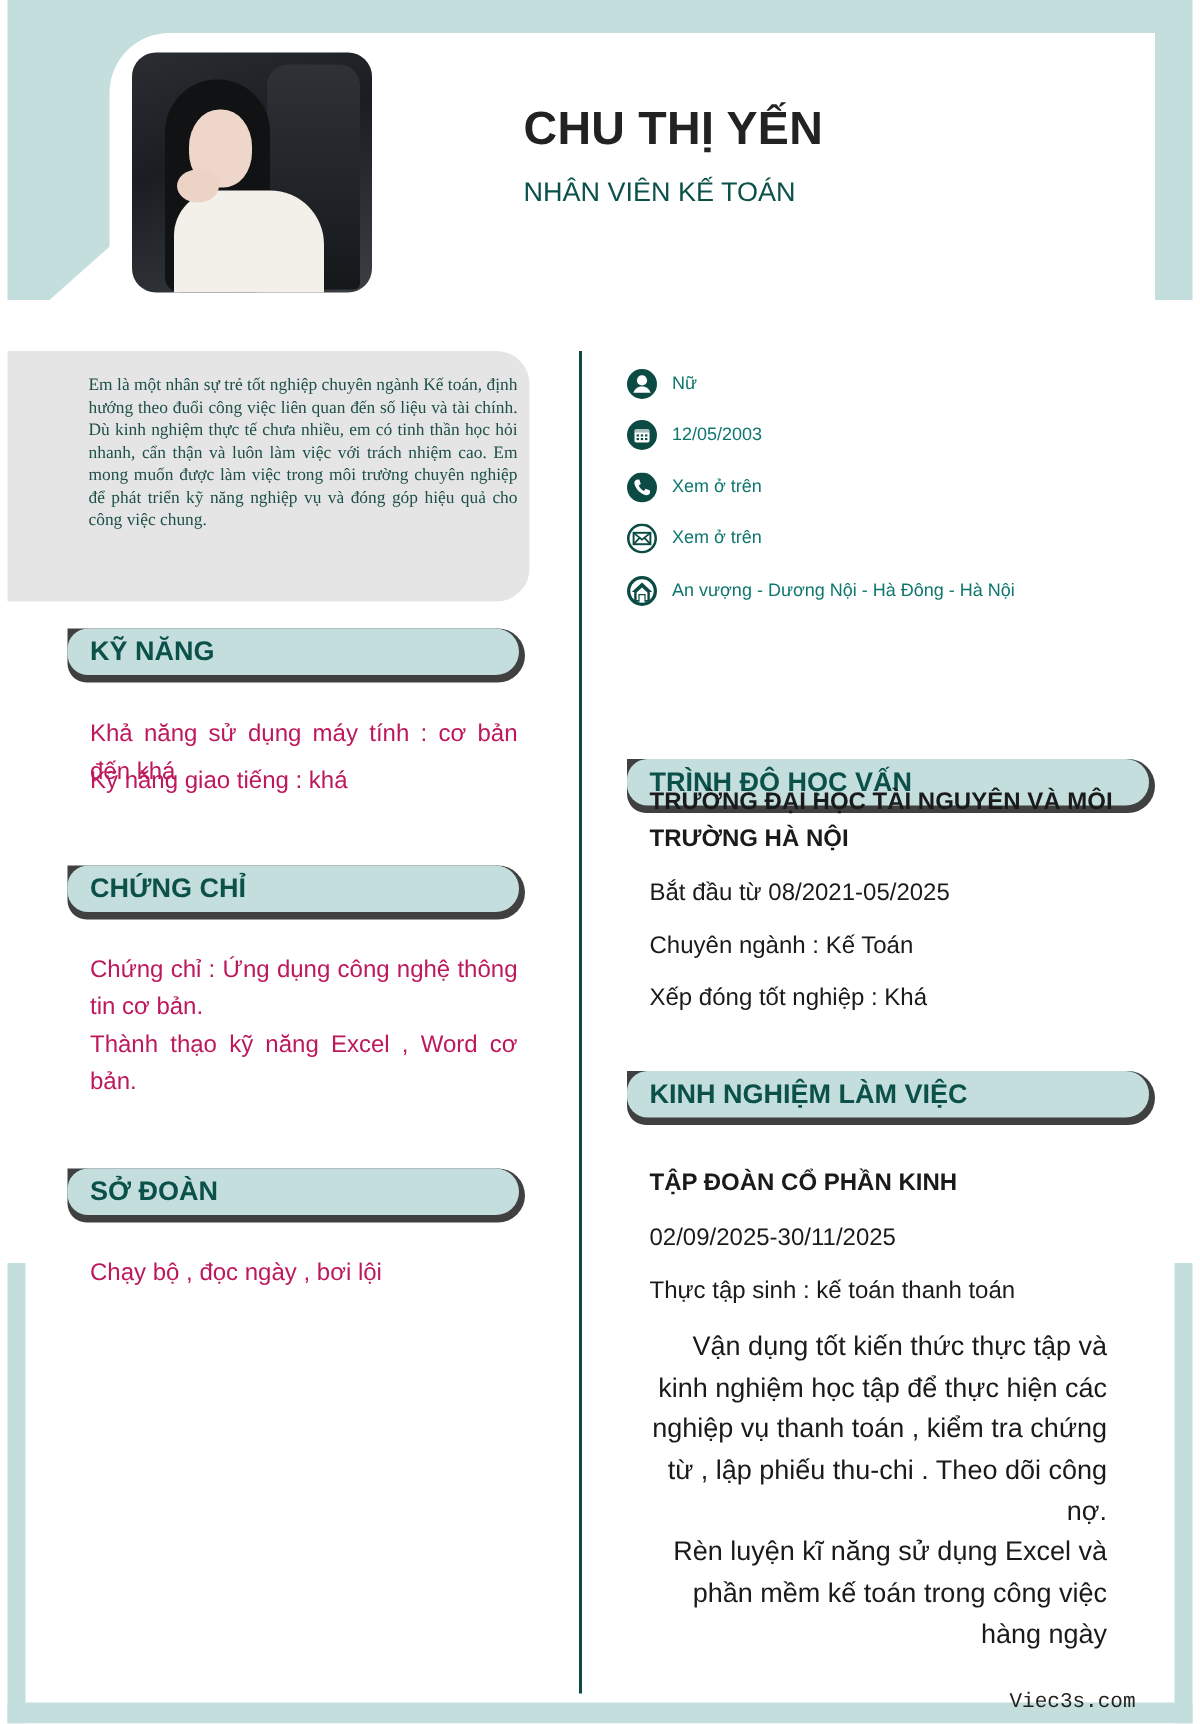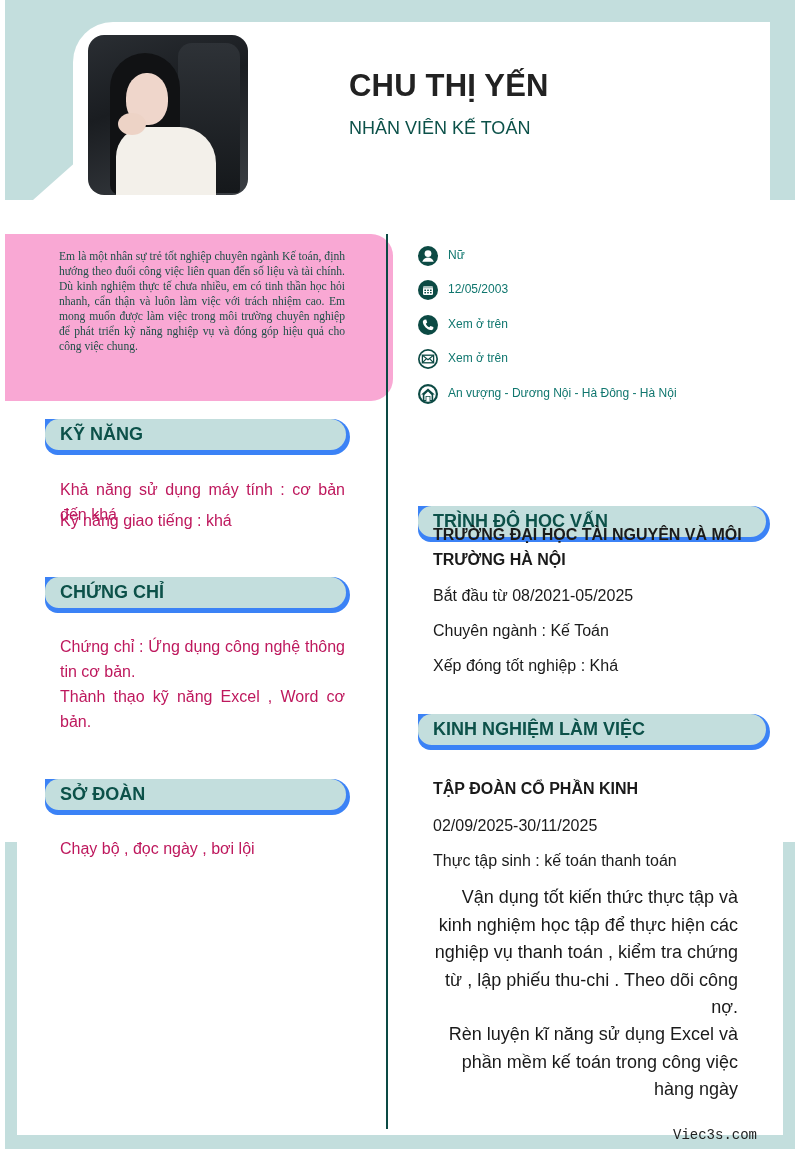--- a/index.html
+++ b/index.html
@@ -65,39 +65,39 @@
       position: absolute; left: 349px; top: 68px;
       font-size: 31px; font-weight: 700; color: #222222; letter-spacing: 0.2px;
     }
     .job-title {
       position: absolute; left: 349px; top: 118px;
       font-size: 18px; color: #0c5149;
     }
 
     
     .summary {
-      position: absolute; left: 5px; top: 234px; width: 388px; height: 167px;
-      background: #f9a8d4; border-top-right-radius: 22px; border-bottom-right-radius: 22px;
+      position: absolute; left: 5px; top: 234px; width: 348px; height: 167px;
+      background: #e5e5e5; border-top-right-radius: 22px; border-bottom-right-radius: 22px;
     }
     .summary p {
       position: absolute; left: 54px; top: 15px; width: 286px;
       font-family: "Liberation Serif", "DejaVu Serif", serif;
       font-size: 11.6px; line-height: 15px; color: #1d4f47; text-align: justify;
     }
 
     
     .divider {
       position: absolute; left: 386px; top: 234px; width: 2px; height: 895px;
       background: #0c4a44;
     }
 
     
     .sec-head {
       position: absolute; height: 36px;
-      background: #3b82f6; border-radius: 0 20px 20px 14px;
+      background: #404040; border-radius: 0 20px 20px 14px;
     }
     .sec-head .pill {
       position: absolute; left: 0; top: 0; right: 4px; bottom: 5px;
       background: #c3dedd; border-radius: 16px 18px 18px 16px;
       display: flex; align-items: center; padding-left: 15px;
       font-size: 18px; font-weight: 700; color: #0c5149;
     }
 
     
     .left-text {

